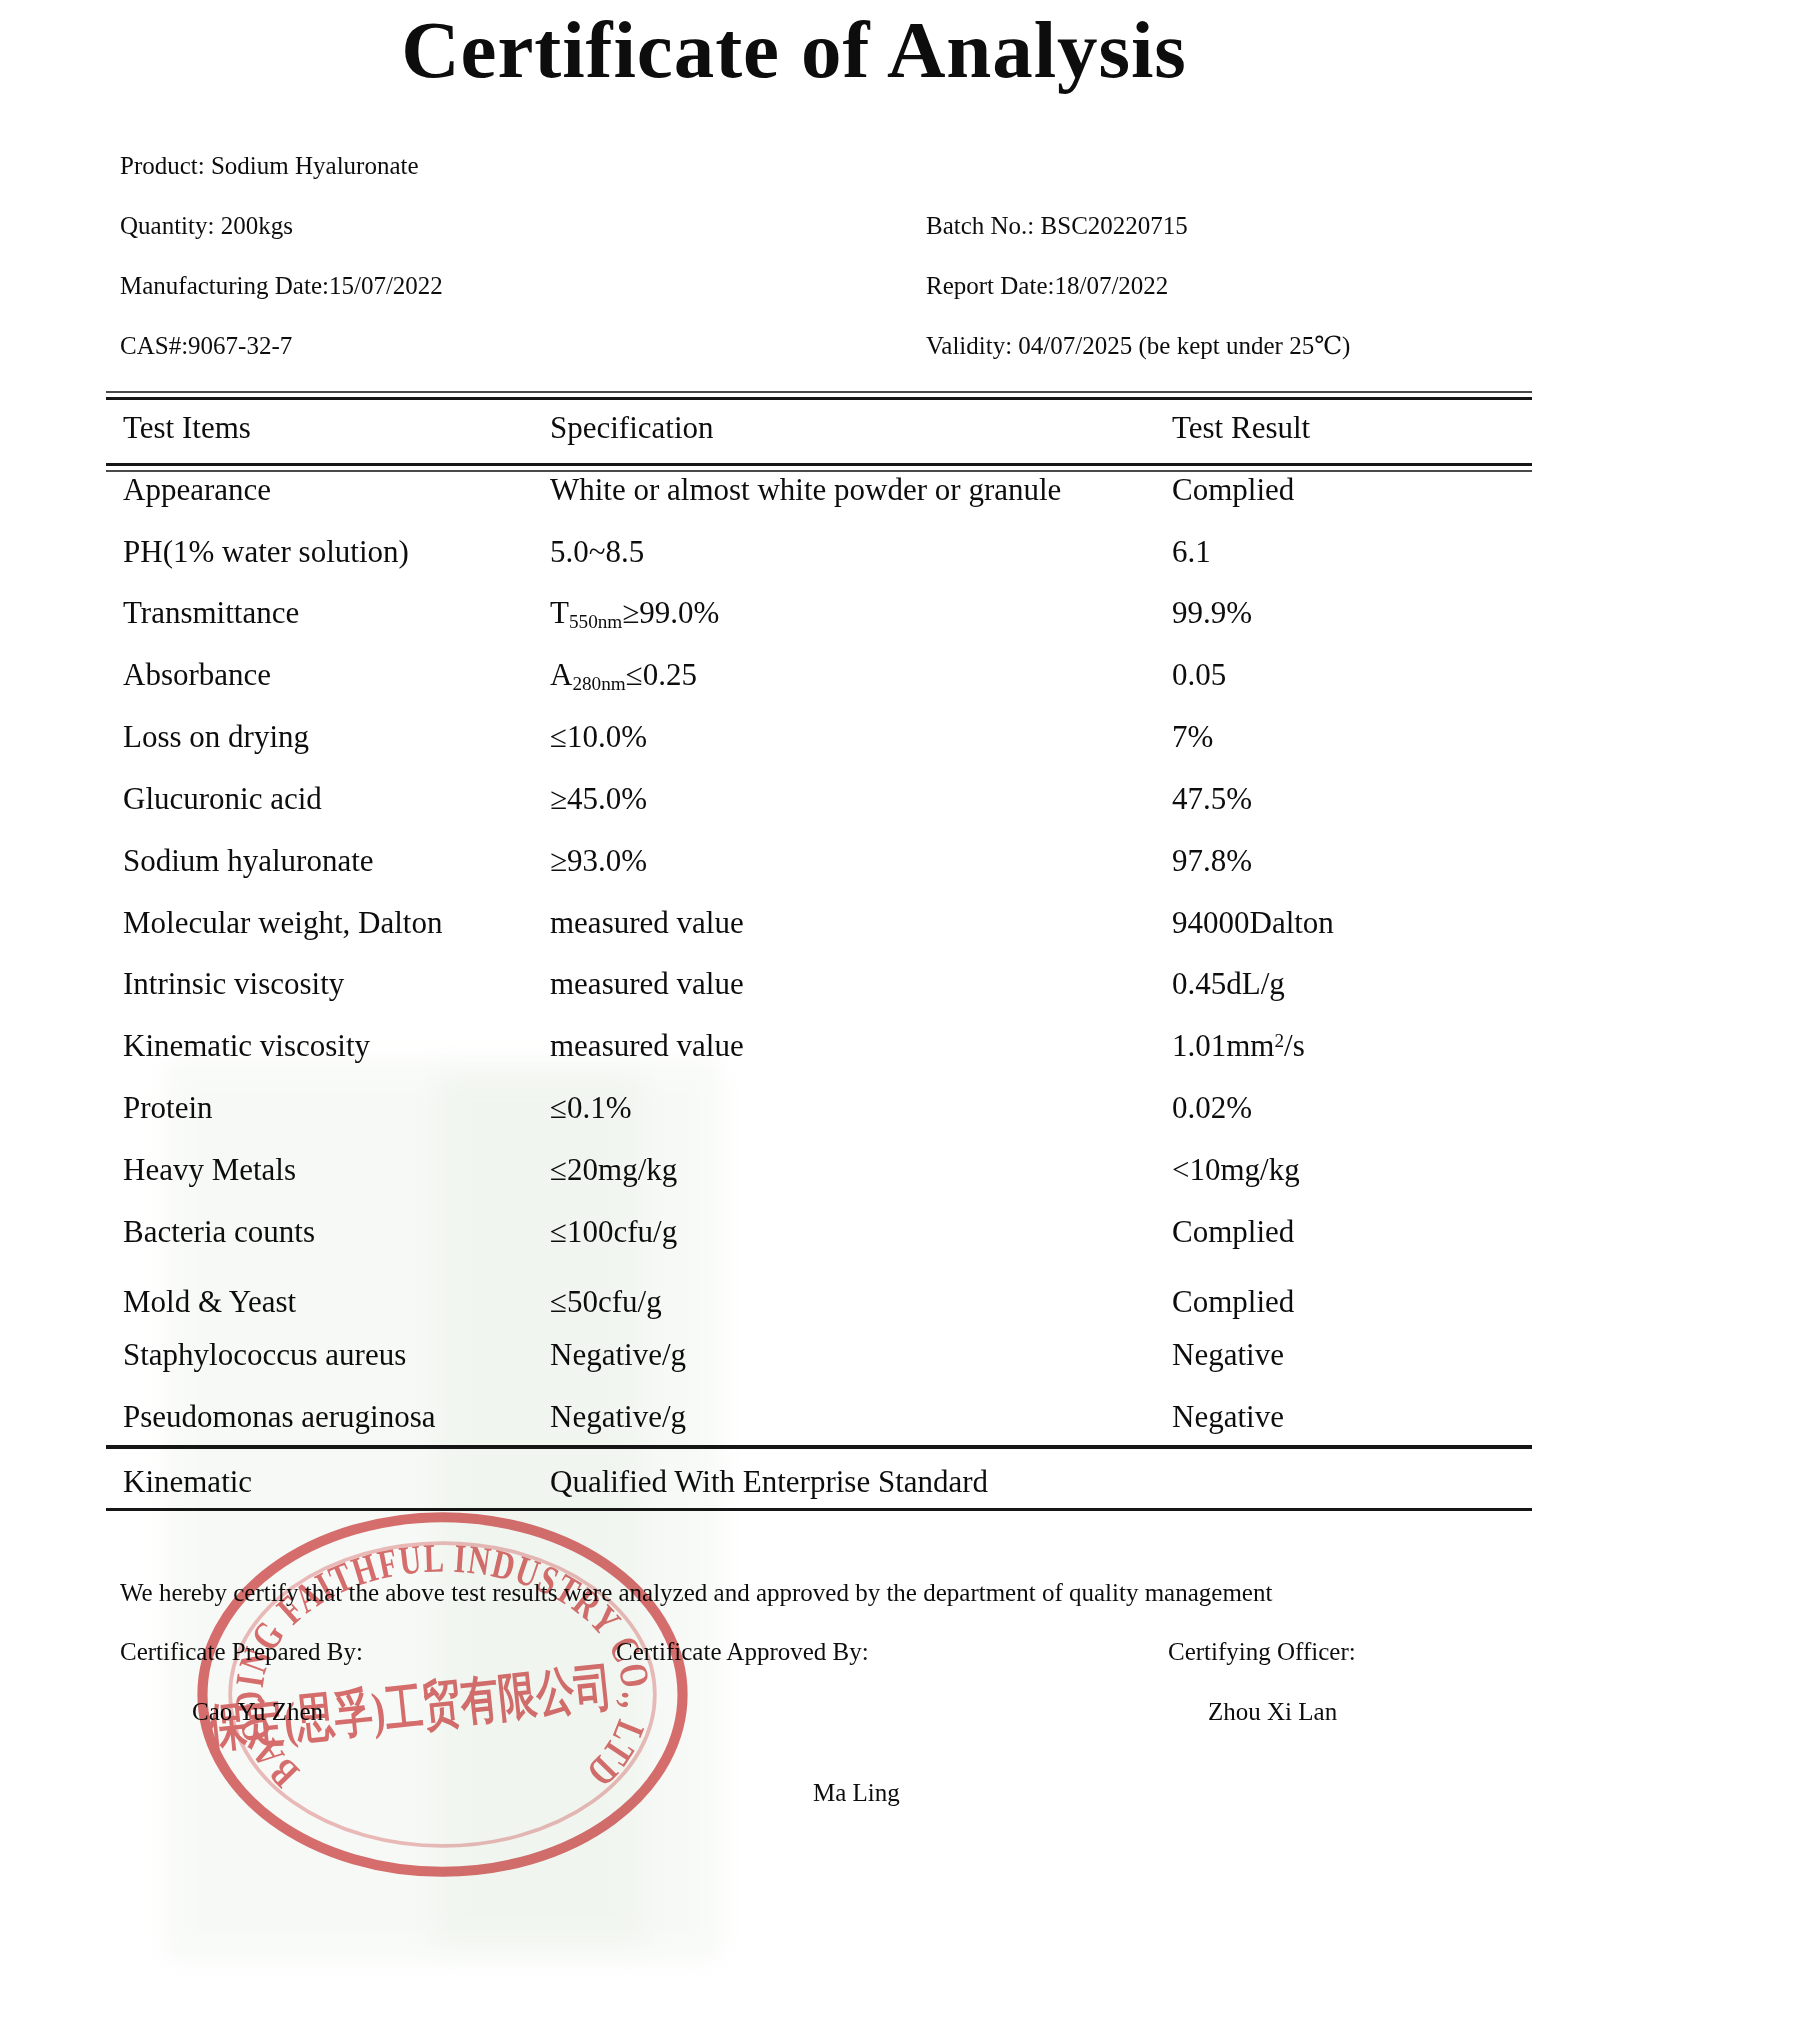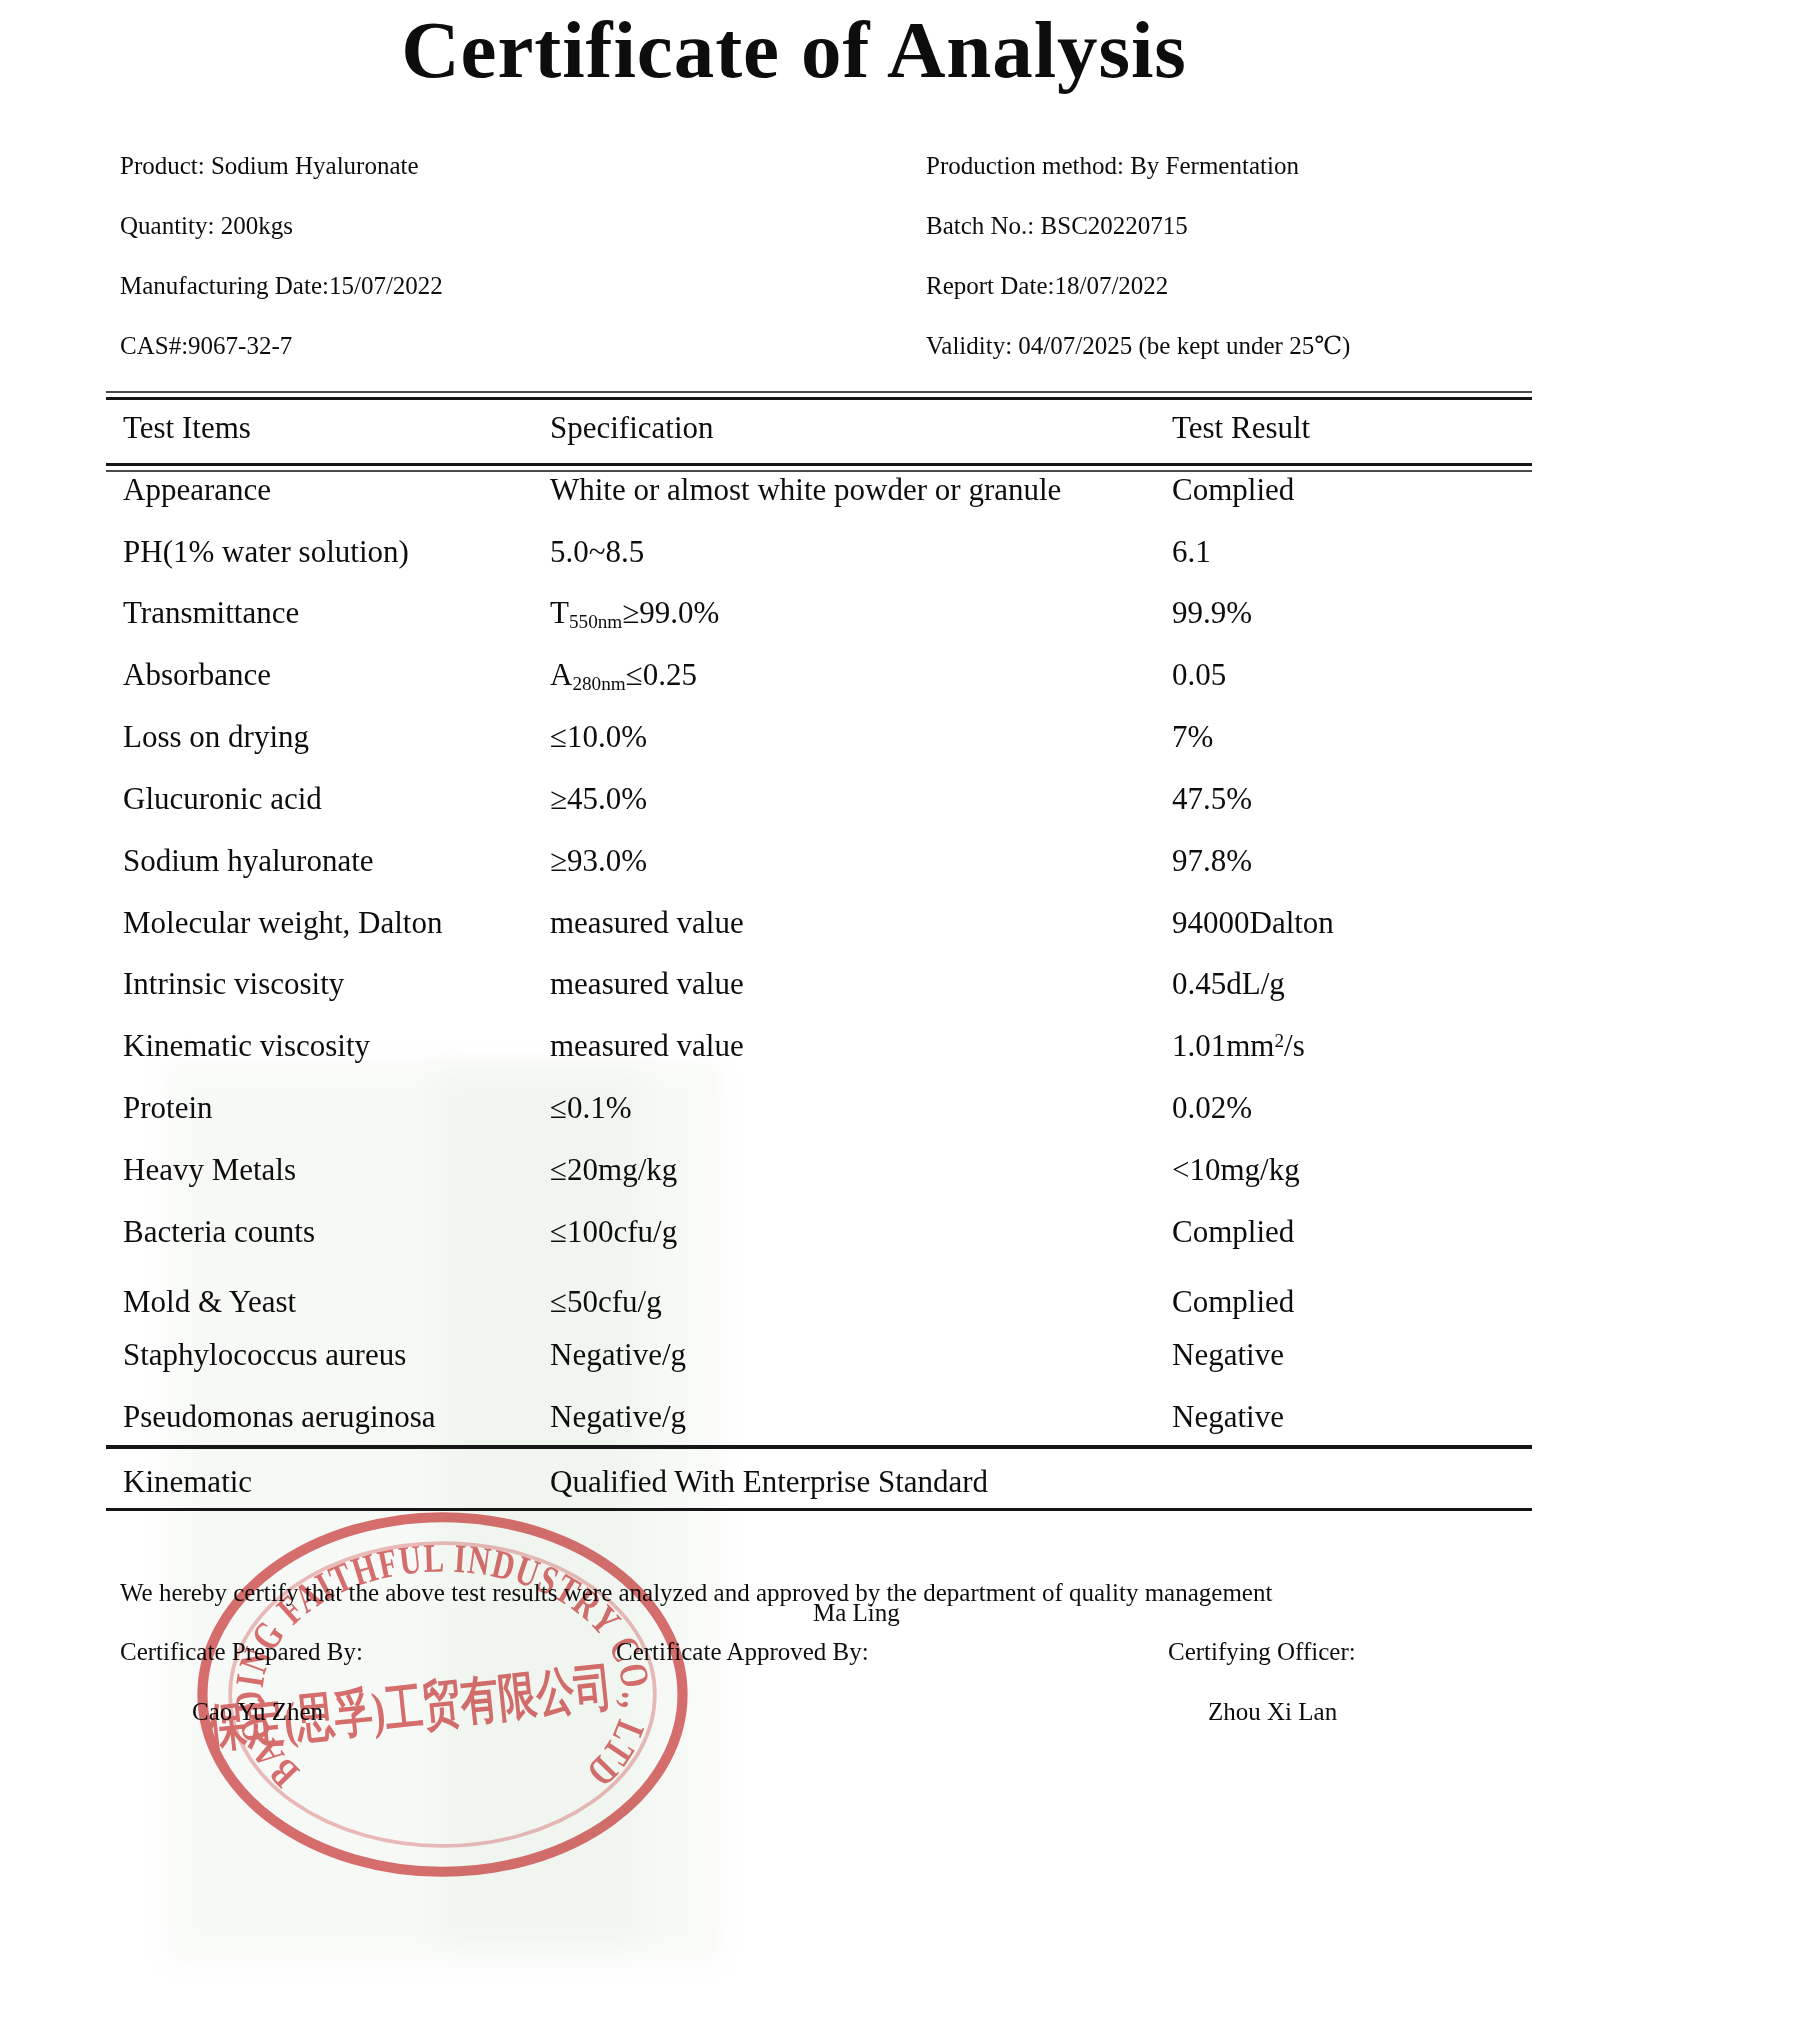--- a/index.html
+++ b/index.html
@@ -34,21 +34,20 @@
 
   <div class="tint tint-a"></div>
   <div class="tint tint-b"></div>
 
   <h1 class="title">Certificate of Analysis</h1>
 
   <div class="txt" style="left:120px;top:145px">Product: Sodium Hyaluronate</div>
   <div class="txt" style="left:120px;top:205px">Quantity: 200kgs</div>
   <div class="txt" style="left:120px;top:265px">Manufacturing Date:15/07/2022</div>
   <div class="txt" style="left:120px;top:325px">CAS#:9067-32-7</div>
-  <div class="txt" style="left:926px;top:145px">Production method: By Fermentation</div>
   <div class="txt" style="left:926px;top:205px">Batch No.: BSC20220715</div>
   <div class="txt" style="left:926px;top:265px">Report Date:18/07/2022</div>
   <div class="txt" style="left:926px;top:325px">Validity: 04/07/2025 (be kept under 25℃)</div>
 
   <div class="hline" style="top:391px;height:1.8px;background:#4a4a4a"></div>
   <div class="hline" style="top:397px;height:2.8px;background:#161616"></div>
   <div class="hline" style="top:463px;height:2.8px;background:#161616"></div>
   <div class="hline" style="top:470px;height:1.8px;background:#4a4a4a"></div>
   <div class="hline" style="top:1445px;height:3.7px;background:#161616"></div>
   <div class="hline" style="top:1508px;height:2.8px;background:#161616"></div>
@@ -147,21 +146,21 @@
     <span class="tcell c2">Qualified With Enterprise Standard</span>
   </div>
 
   <div class="txt" style="left:120px;top:1572px">We hereby certify that the above test results were analyzed and approved by the department of quality management</div>
 
   <div class="txt" style="left:120px;top:1631px">Certificate Prepared By:</div>
   <div class="txt" style="left:616px;top:1631px">Certificate Approved By:</div>
   <div class="txt" style="left:1168px;top:1631px">Certifying Officer:</div>
 
   <div class="txt" style="left:192px;top:1691px">Cao Yu Zhen</div>
-  <div class="txt" style="left:813px;top:1592px">Ma Ling</div>
+  <div class="txt" style="left:813px;top:1772px">Ma Ling</div>
   <div class="txt" style="left:1208px;top:1691px">Zhou Xi Lan</div>
 
   <svg class="stamp" width="517" height="397" viewBox="0 0 560 430">
     <ellipse cx="280" cy="215" rx="260" ry="192" fill="none" stroke-width="11" stroke="#d96060"></ellipse>
     <ellipse cx="280" cy="215" rx="230" ry="164" fill="none" stroke-width="4" opacity="0.45" stroke="#d96060"></ellipse>
     <defs>
       <path id="stamp-arc" d="M 120 291 A 195 133 0 1 1 440 291" fill="none"></path>
     </defs>
     <text font-size="44" font-weight="bold" letter-spacing="2" fill="#d96060">
       <textPath href="#stamp-arc" startOffset="50%" text-anchor="middle" textLength="710" lengthAdjust="spacingAndGlyphs">BAODING FAITHFUL INDUSTRY CO., LTD</textPath>

